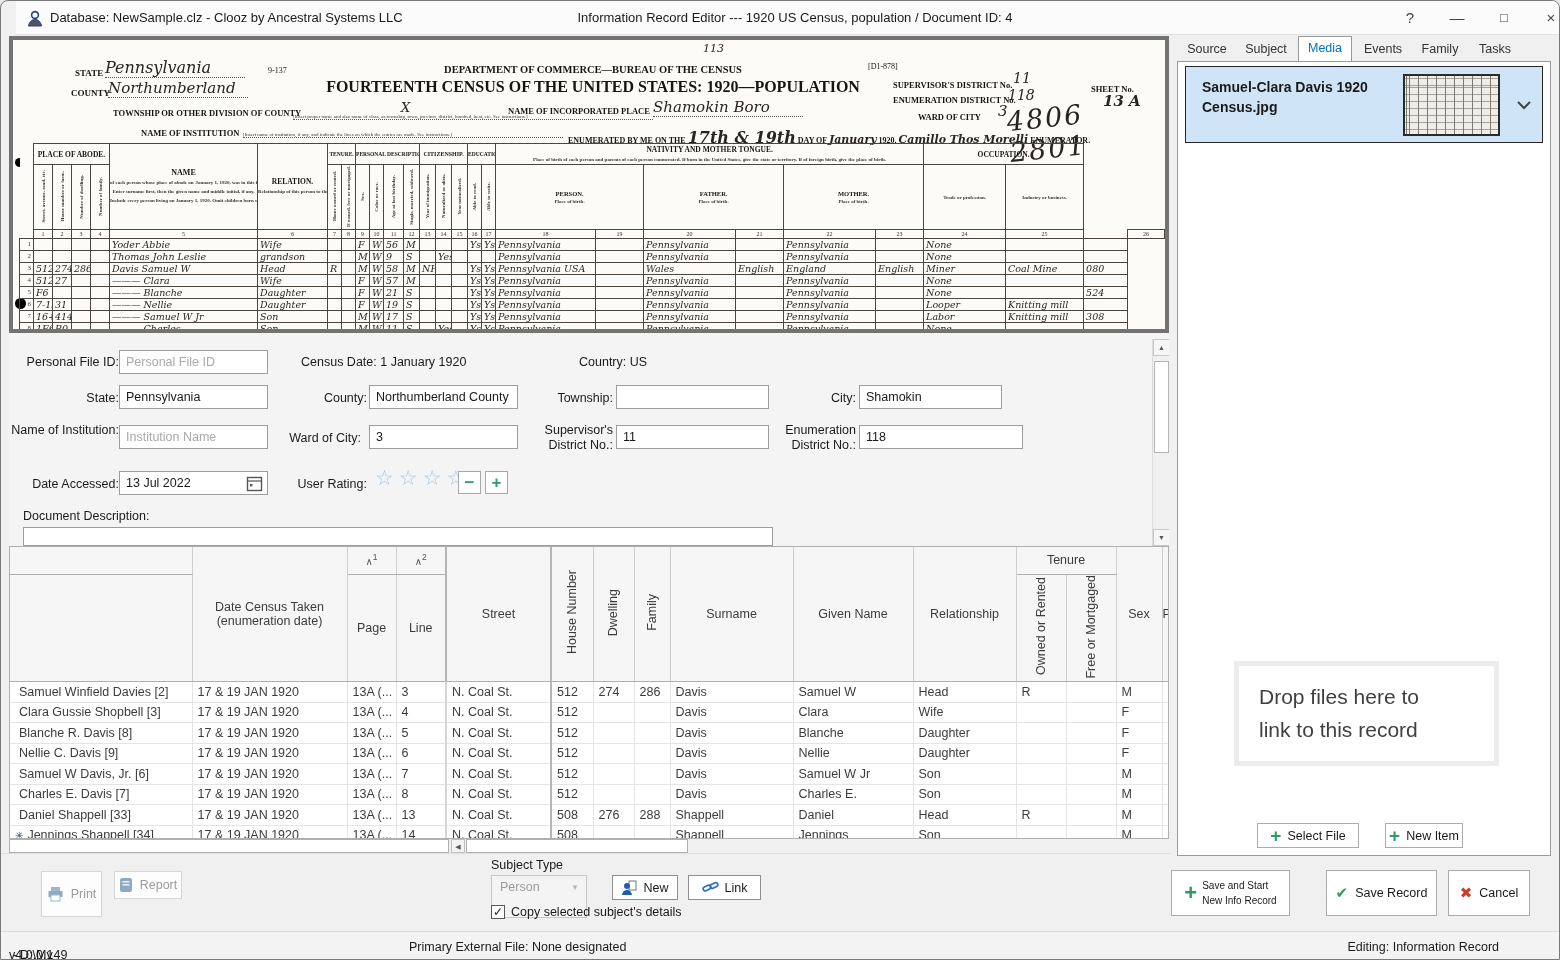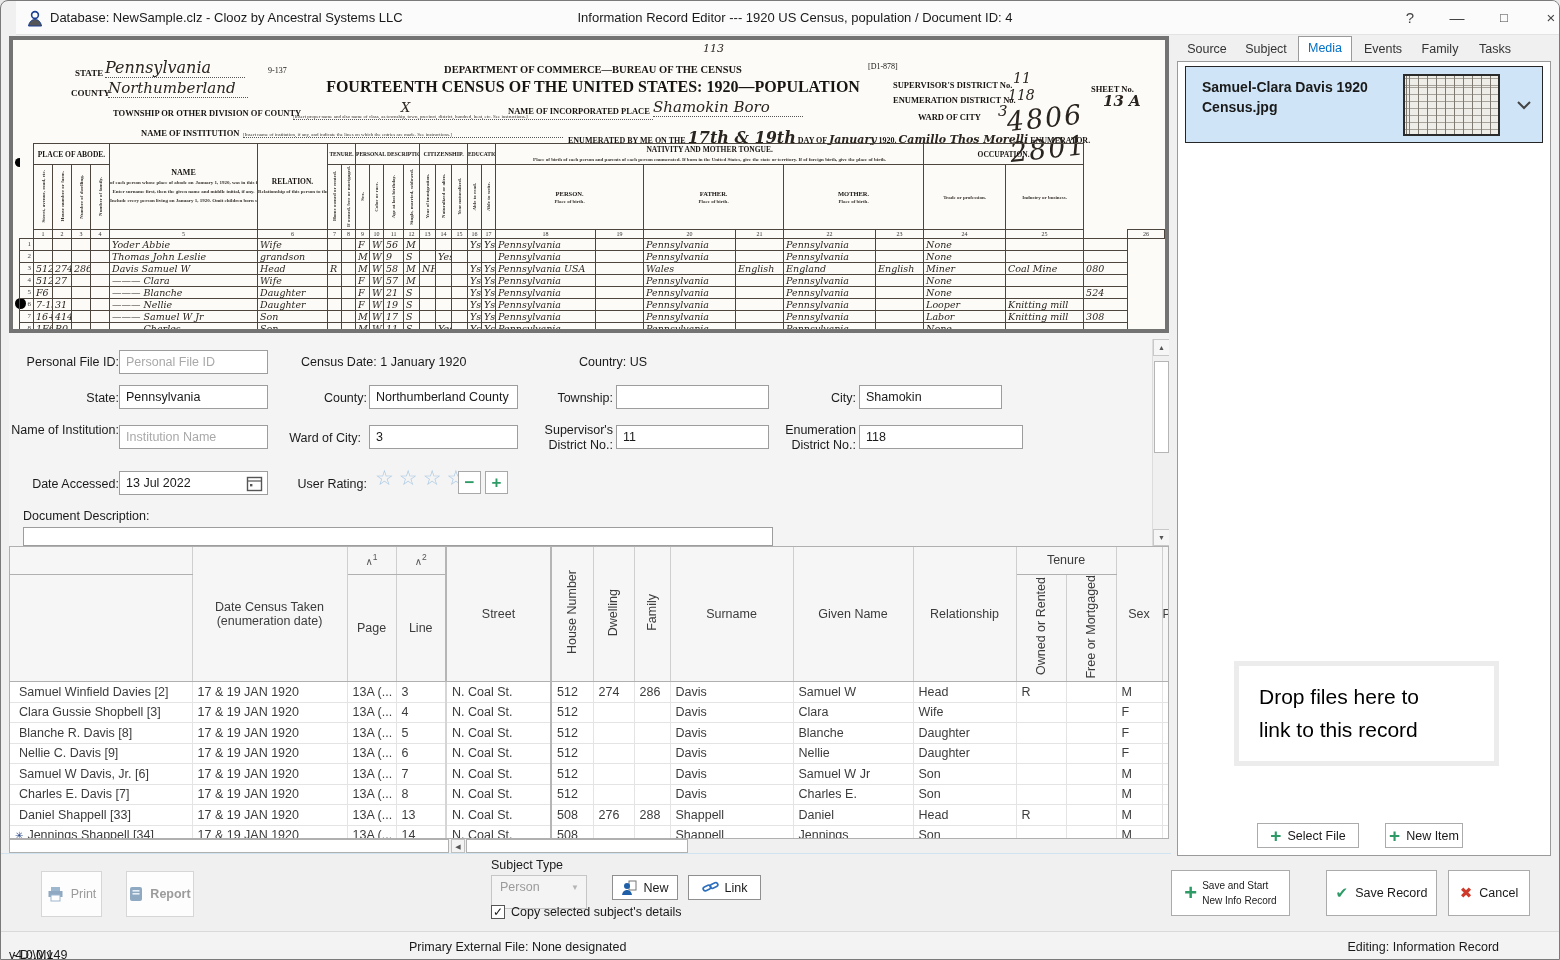--- a/index.html
+++ b/index.html
@@ -77,21 +77,21 @@
             font-size:7px; color:#555; text-align:center; line-height:13px; }
   .hthumb { position:absolute; left:457px; top:0; width:222px; height:14px; background:#fff; border:1px solid #b0b0b0; }
 
   
   .toolbar { position:absolute; left:0; top:852px; width:1170px; height:78px; background:#f0f0f0;
              border-top:1px solid #cfe3f1; }
   .bigbtn { position:absolute; background:#fff; border:1px solid #ababab; font-size:12.5px; color:#1a1a1a;
             display:flex; align-items:center; justify-content:center; gap:7px; }
   .bigbtn.disabled { background:#fdfdfd; border-color:#d6d6d6; color:#9b9b9b; }
   .sublabel { position:absolute; font-size:12.5px; color:#1a1a1a; }
-  .dropdown { position:absolute; height:34px; background:#f4f4f4; border:1px solid #c6c6c6; font-size:12.5px;
+  .dropdown { position:absolute; height:43px; background:#f4f4f4; border:1px solid #c6c6c6; font-size:12.5px;
               color:#9b9b9b; line-height:23px; padding:0 8px; }
   .dropdown .dd-arrow { position:absolute; right:7px; top:0; font-size:8px; color:#b5b5b5; line-height:23px; }
   .smbtn { position:absolute; height:25px; background:#fff; border:1px solid #8f8f8f; font-size:12.5px; color:#1a1a1a;
            display:flex; align-items:center; justify-content:center; gap:6px; }
   .checkrow { position:absolute; font-size:12.5px; color:#1a1a1a; display:flex; align-items:center; gap:6px; }
   .checkbox { width:14px; height:14px; border:1px solid #555; background:#fff; font-size:12px; line-height:13px;
               text-align:center; color:#1a1a1a; }
   .green { color:#2e9b67; } .red { color:#cf3a2a; }
   .plusg { font-size:19px; font-weight:bold; color:#2e9b67; line-height:16px; }
 
@@ -102,21 +102,21 @@
   .rpanel { position:absolute; left:1176px; top:60px; width:374px; height:795px; background:#fff; border:1px solid #9a9a9a; }
   .mediacard { position:absolute; left:7px; top:4px; width:358px; height:77px; background:#cfe5f7; border:1px solid #262626; }
   .mediatitle { position:absolute; left:16px; top:10px; width:210px; font-size:14px; font-weight:bold; color:#1a1a1a; line-height:20px; }
   .thumb { position:absolute; right:42px; top:7px; width:97px; height:62px; background:#efede7; border:2px solid #2b2b2b;
            background-image:
              repeating-linear-gradient(90deg,#7e7a72 0 1px,transparent 1px 9px),
              repeating-linear-gradient(0deg,#a6a29a 0 1px,transparent 1px 7px);
            background-position:4px 10px; }
   .chev { position:absolute; right:10px; top:32px; width:16px; height:12px; }
   .dropzone { position:absolute; left:56px; top:599px; width:265px; height:105px; border:5px solid #ececec;
-              color:#000000; font-size:21px; line-height:33px; padding:14px 0 0 20px; }
+              color:#404040; font-size:21px; line-height:33px; padding:14px 0 0 20px; }
   .statusbar { position:absolute; left:0; top:930px; width:1560px; height:30px; background:#f3f3f3;
                border-top:1px solid #d9d9d9; font-size:12.5px; color:#1a1a1a; }
   .statusbar span { position:absolute; top:8px; }
 
   svg { display:block; }
 </style>
 </head>
 <body>
 
 <div id="window">
@@ -787,21 +787,21 @@
 
   <div class="toolbar">
     <div class="bigbtn disabled" style="left:40px;top:17px;width:61px;height:46px;">
       <svg width="17" height="16" viewBox="0 0 17 16">
         <rect x="4" y="1" width="9" height="4" fill="#9db7cf"></rect>
         <rect x="1.5" y="5" width="14" height="6" fill="#8fa9c2"></rect>
         <rect x="4" y="9" width="9" height="6" fill="#fff" stroke="#9db7cf"></rect>
       </svg>
       <span>Print</span>
     </div>
-    <div class="bigbtn disabled" style="left:125px;top:17px;width:68px;height:46px;font-weight:bold;">
+    <div class="bigbtn disabled" style="left:113px;top:17px;width:68px;height:28px;">
       <svg width="14" height="16" viewBox="0 0 14 16">
         <rect x="1" y="1" width="12" height="14" rx="2" fill="#8fa9c2"></rect>
         <rect x="3.5" y="4" width="7" height="1.6" fill="#e8eef5"></rect>
         <rect x="3.5" y="7" width="7" height="1.6" fill="#e8eef5"></rect>
       </svg>
       <span>Report</span>
     </div>
 
     <div class="sublabel" style="left:490px;top:4px;">Subject Type</div>
     <div class="dropdown" style="left:490px;top:21px;width:96px;">

